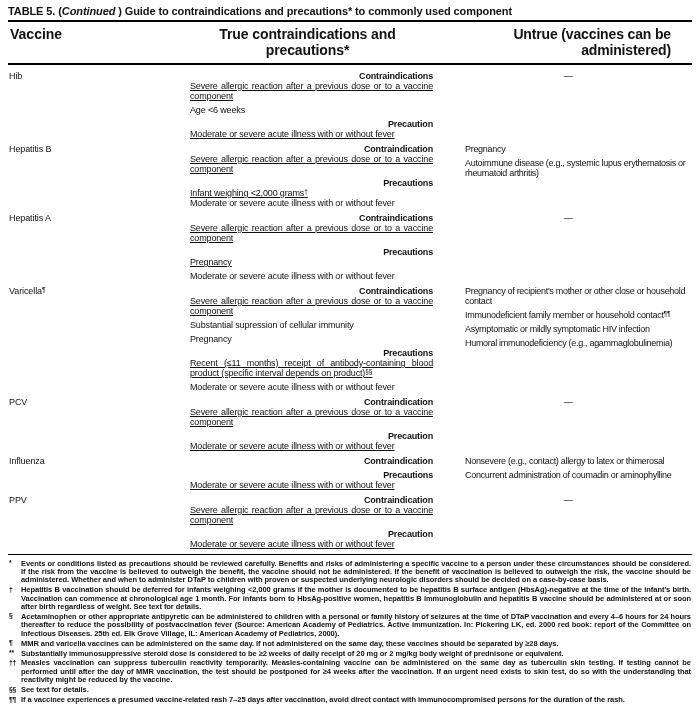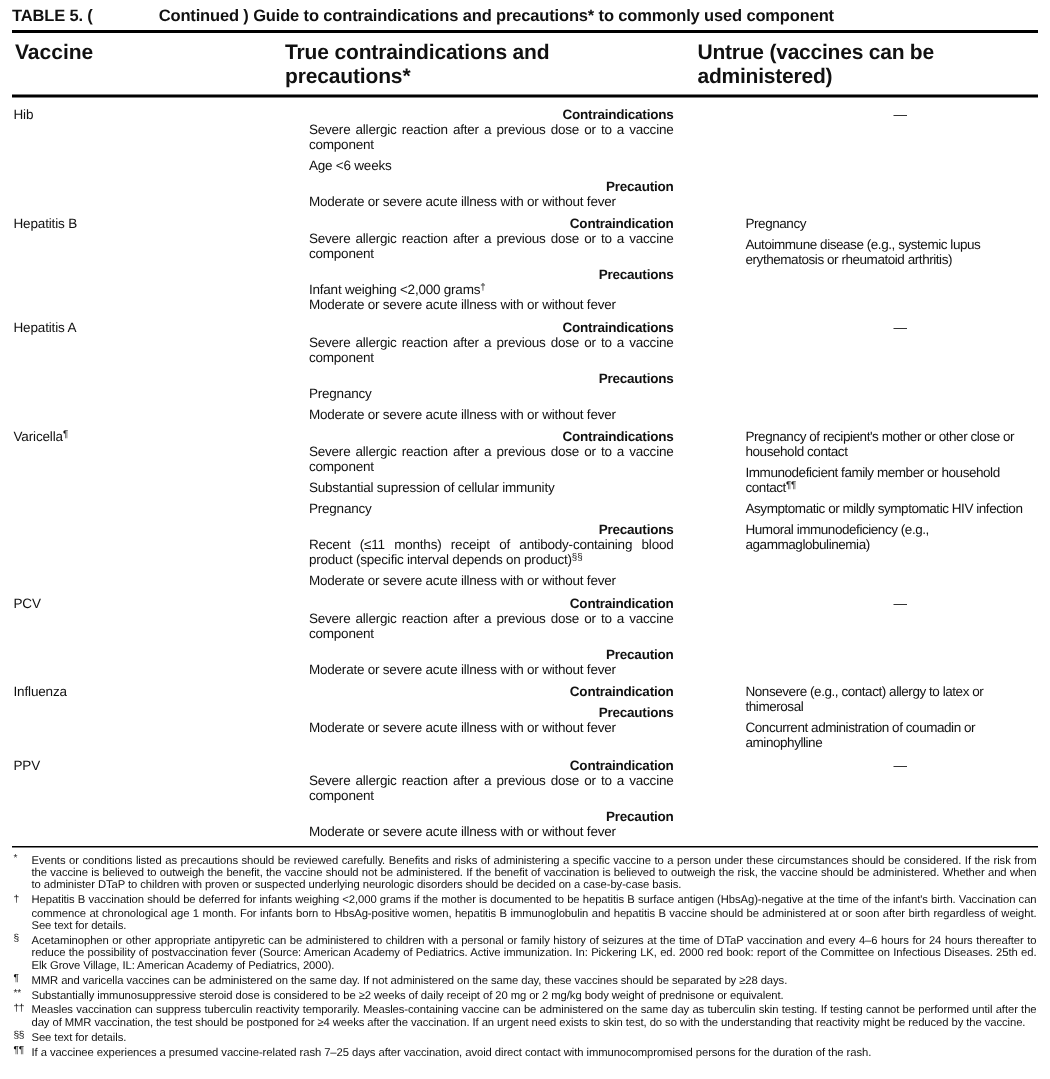--- a/index.html
+++ b/index.html
@@ -2,53 +2,53 @@
 <html><head>
 <meta charset="utf-8">
 <style>
   html,body{margin:0;padding:0;background:#fff;}
   body{width:700px;height:719px;overflow:hidden;color:#111;
        font-family:"Liberation Sans", sans-serif;}
   .page{padding:4px 8px 0 8px;}
 
   
   .title{font-size:11px;font-weight:bold;letter-spacing:-0.1px;margin:1px 0 3px 0;}
-  .title .cont{margin-left:44px;}
+  .title .cont{font-style:italic;}
 
   
   .rule-thick{border-top:2.5px solid #000;}
   .rule-med{border-top:2px solid #000;}
   .rule-thin{border-top:1px solid #000;}
 
   
   .header{display:grid;grid-template-columns:182px 275px 1fr;
           font-size:14px;font-weight:bold;padding:4px 0 5px 0;}
   .h1{padding-left:2px;}
-  .h2{padding-right:40px;letter-spacing:-0.1px;}
-  .h3{width:206px;text-align:left;letter-spacing:-0.15px;}
+  .h2{text-align:center;padding-right:40px;letter-spacing:-0.1px;}
+  .h3{width:206px;text-align:right;letter-spacing:-0.15px;}
 
   
   #table-body{padding-top:6px;font-size:9px;line-height:10px;}
-  .trow{display:grid;grid-template-columns:182px 275px 1fr;padding-bottom:5px;gap:16px;}
+  .trow{display:grid;grid-template-columns:182px 275px 1fr;padding-bottom:5px;}
   .vcell{padding-left:1px;letter-spacing:-0.1px;}
   .truecol{padding-right:32px;letter-spacing:-0.15px;}
   .block{margin-top:4px;}
   .block:first-child{margin-top:0;}
   .bhead{font-weight:bold;text-align:right;}
   .item{margin-top:4px;text-align:justify;}
-  .block > .item:first-child, .bhead + .item{margin-top:0;}
+  .block > .item:first-child, .bhead + .item{margin-top:0;text-decoration:underline;}
   .block.tight .item{margin-top:0;}
   .untruecol{letter-spacing:-0.3px;padding-right:2px;}
   .untruecol .item{margin-top:4px;text-align:left;}
   .untruecol .item:first-child{margin-top:0;}
   .dash{width:206px;text-align:center;}
   .sup{font-size:6.5px;vertical-align:top;position:relative;top:-1px;letter-spacing:0;}
 
   
-  #footnotes{padding:3px 0 2px 0;font-size:7.5px;line-height:8.4px;}
+  #footnotes{padding:3px 0 2px 0;font-size:7.5px;line-height:8.4px;font-weight:bold;}
   .fn{display:grid;grid-template-columns:13px 1fr;margin-top:1.5px;}
   .fnmark{font-size:6.8px;position:relative;top:-0.5px;padding-left:1px;letter-spacing:-0.2px;}
   .fntext{text-align:justify;letter-spacing:-0.05px;padding-right:1px;}
 </style>
 </head>
 <body>
 
 <div class="page">
 
   <div class="title">

